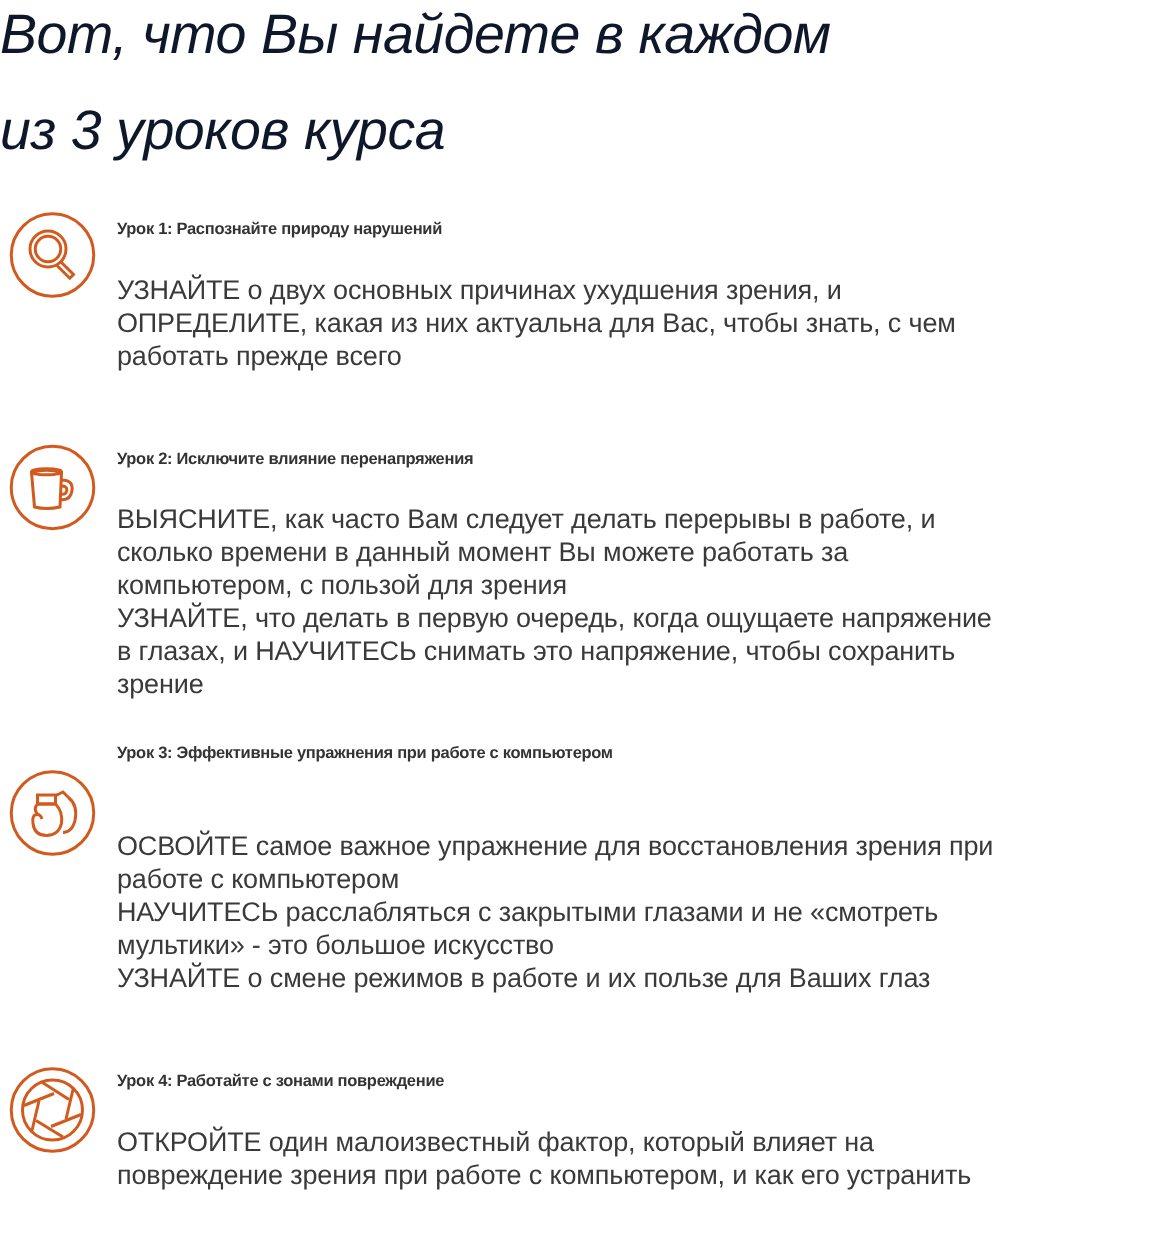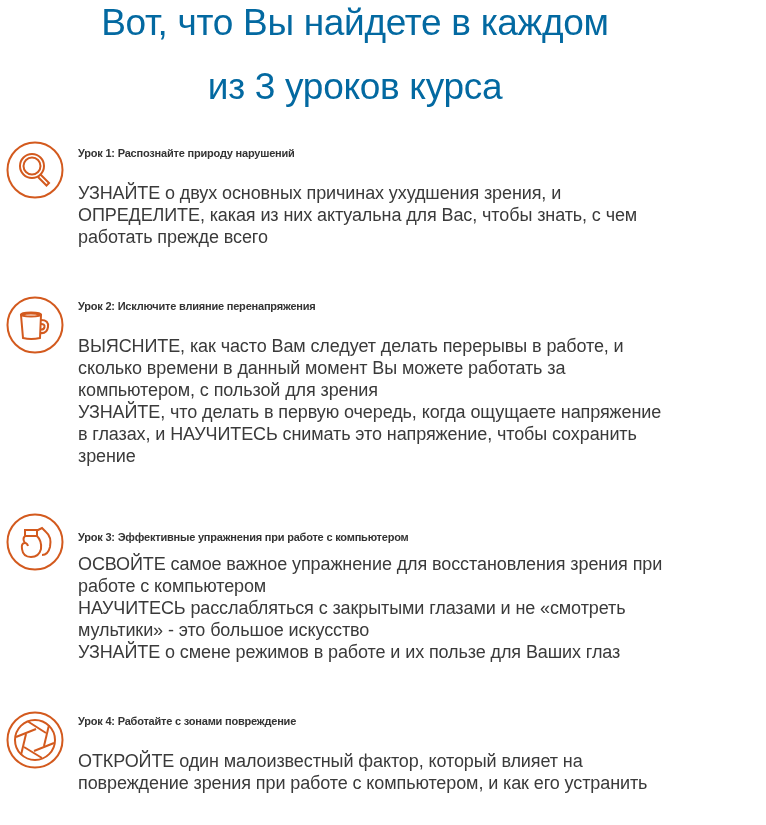--- a/index.html
+++ b/index.html
@@ -1,19 +1,19 @@
 <!DOCTYPE html>
 <html><head>
 <meta charset="utf-8">
 <style>
   html, body { margin:0; padding:0; background:#ffffff; }
   body { width:766px; height:825px; position:relative; overflow:hidden;
          font-family:"Liberation Sans", "DejaVu Sans", sans-serif; color:#333333; }
-  .title { position:absolute; left:0; width:710px; text-align:center;
-           font-size:37px; color:#0369a1; letter-spacing:-0.3px; font-weight:normal; }
+  .title { position:absolute; left:0; width:710px; text-align:left;
+           font-size:37px; color:#0f172a; letter-spacing:-0.3px; font-weight:normal;font-style:italic; }
   .title.l1 { top:2px; }
   .title.l2 { top:66px; left:0; width:710px; }
   .icon { position:absolute; left:6px; width:58px; height:58px; }
   .icon svg { width:58px; height:58px; display:block; }
   .ltitle { position:absolute; left:78px; font-size:11px; font-weight:bold; color:#333333; letter-spacing:-0.2px; }
   .ldesc { position:absolute; left:78px; width:690px; font-size:18px; line-height:22px; color:#3a3a3a; letter-spacing:-0.1px; }
   .ldesc div { white-space:nowrap; }
 </style>
 </head>
 <body>
@@ -62,21 +62,21 @@
 <div>
   <div class="icon" style="top:513px;">
     <svg viewBox="0 0 58 58" fill="none" stroke="#d35a1e" stroke-width="2">
       <circle cx="29" cy="29" r="27.5"></circle>
       <path d="M30 18 L36 15 L40 19 Q46 24 44 34 Q42 42 36 42"></path>
       <rect x="19" y="17" width="12" height="6"></rect>
       <path d="M19 23 L31 23 Q36 28 35 36 Q33 44 25 44 Q17 44 16 36 Q15 30 19 30 Q21 30 22 33"></path>
       <path d="M19 23 Q16 26 19 30"></path>
     </svg>
   </div>
-  <div class="ltitle" style="top:531px;text-align:right;">Урок 3: Эффективные упражнения при работе с компьютером</div>
+  <div class="ltitle" style="top:496px;text-align:right;">Урок 3: Эффективные упражнения при работе с компьютером</div>
   <div class="ldesc" style="top:553px;">
     <div>ОСВОЙТЕ самое важное упражнение для восстановления зрения при</div>
     <div>работе с компьютером</div>
     <div>НАУЧИТЕСЬ расслабляться с закрытыми глазами и не «смотреть</div>
     <div>мультики» - это большое искусство</div>
     <div>УЗНАЙТЕ о смене режимов в работе и их пользе для Ваших глаз</div>
   </div>
 </div>
 
 <div>

